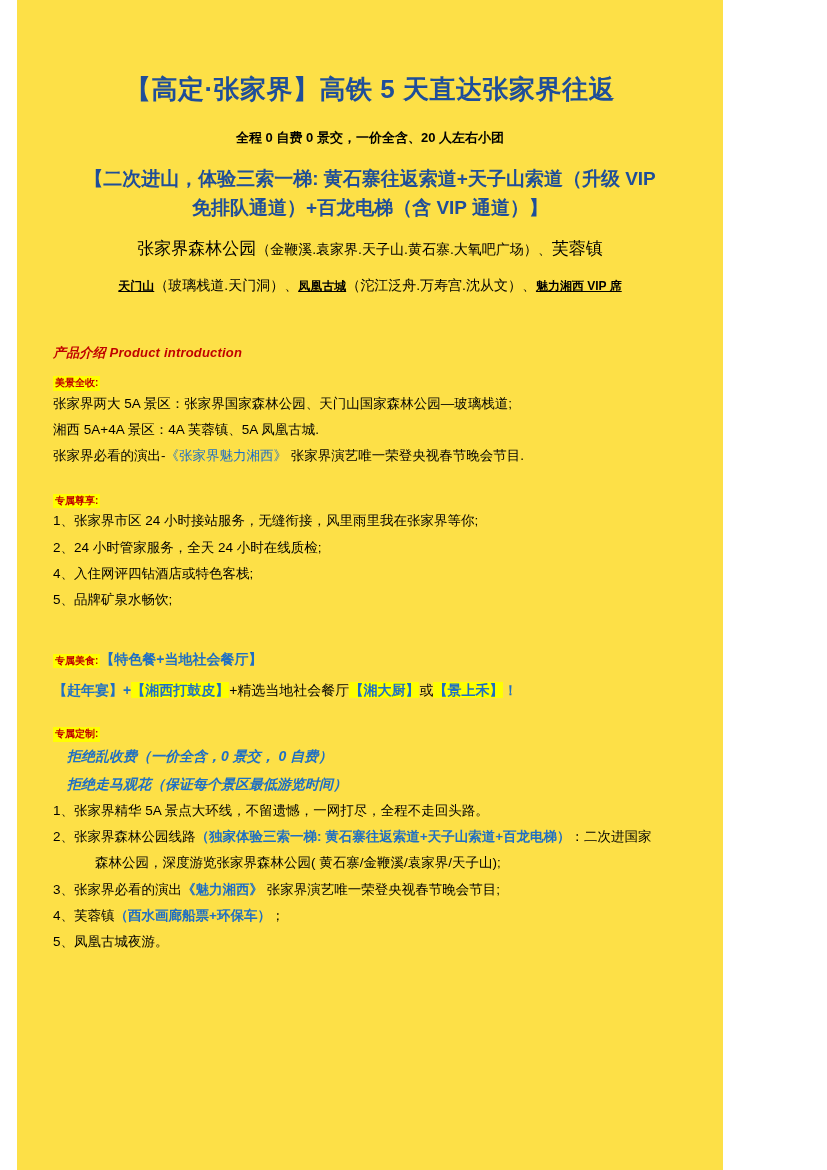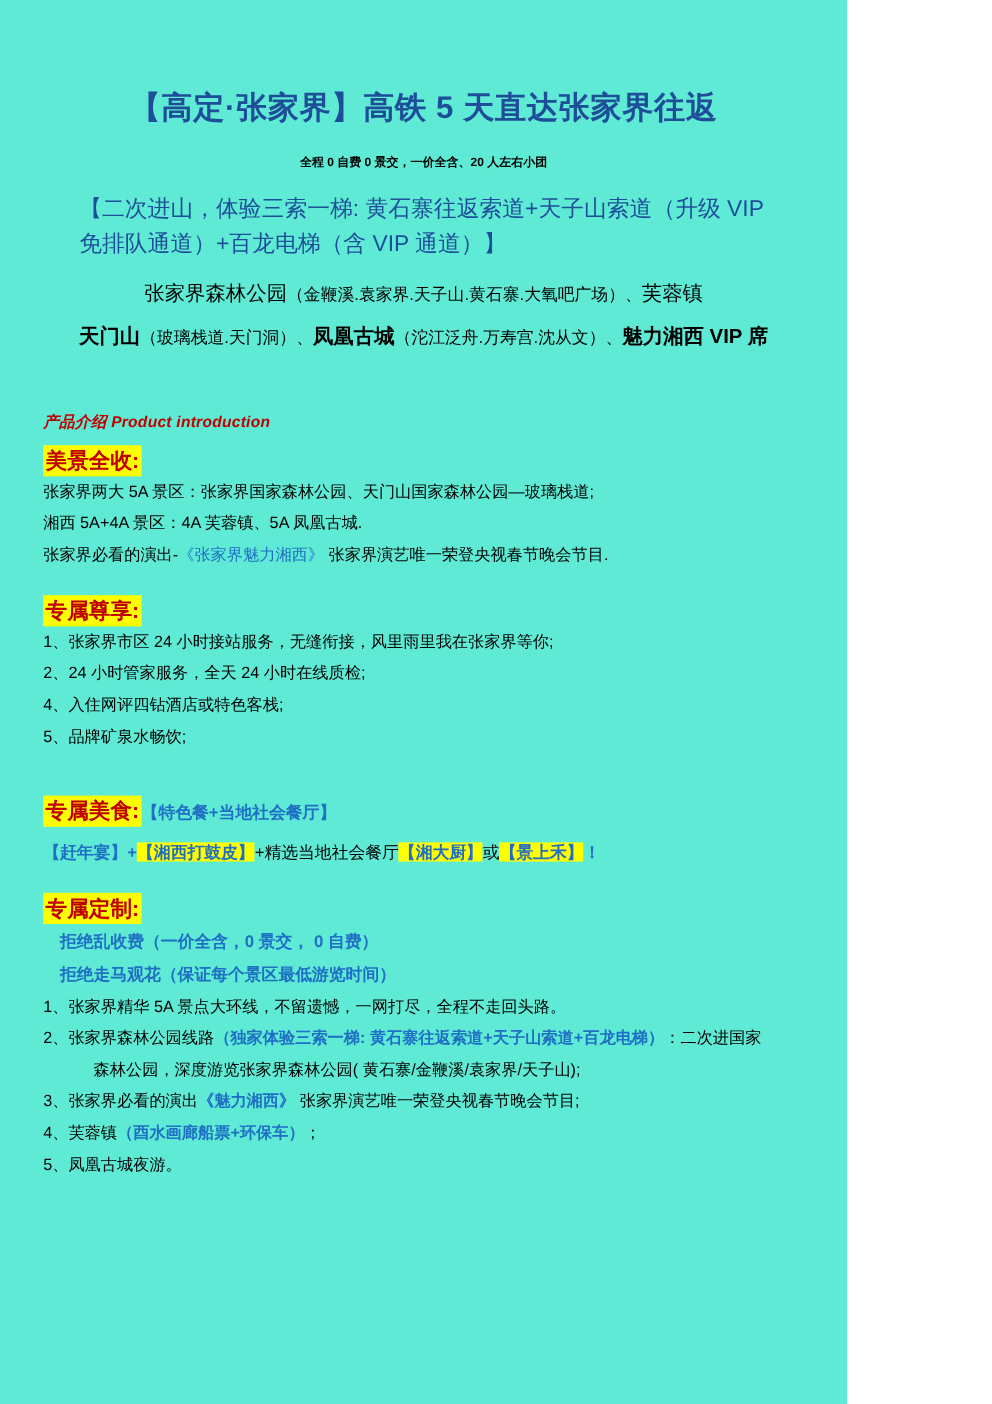--- a/index.html
+++ b/index.html
@@ -12,45 +12,46 @@
     min-height: 1170px;
     font-family: "Liberation Sans", sans-serif;
     color: #000000;
     -webkit-font-smoothing: antialiased;
   }
   .page {
     width: 706px;
     min-height: 1170px;
     box-sizing: border-box;
     padding: 60px 36px 40px 36px;
-    background: #5eead4;
+    background: #fde047;
     position: relative;
+    margin-left: 17px;
   }
   
   .title-main {
     text-align: center;
     font-size: 26px;
     font-weight: bold;
     color: #1f4e99;
     letter-spacing: 0.5px;
     line-height: 1.35;
     margin: 12px 0 0 0;
   }
   .title-sub {
     text-align: center;
-    font-size: 10px;
+    font-size: 13px;
     font-weight: bold;
     color: #000000;
     margin-top: 22px;
     line-height: 1.4;
   }
   .title-blue {
-    text-align: left;
+    text-align: center;
     font-size: 19px;
-    font-weight: normal;
+    font-weight: bold;
     color: #1f4e99;
     margin-top: 18px;
     line-height: 1.5;
     padding: 0 30px;
   }
   .line-spots {
     text-align: center;
     font-size: 15px;
     color: #000000;
     margin-top: 14px;
@@ -66,39 +67,40 @@
   }
   .line-spots2 {
     text-align: center;
     font-size: 15px;
     color: #000000;
     margin-top: 10px;
     line-height: 1.55;
   }
   .line-spots2 .b {
     font-weight: bold;
-    font-size: 17px;
+    font-size: 12px;
+    text-decoration: underline;
   }
   .line-spots2 .paren {
     font-weight: normal;
     font-size: 14px;
   }
   .sec-intro-title {
     margin-top: 48px;
     font-size: 13px;
     font-weight: bold;
     color: #c00000;
     font-style: italic;
     letter-spacing: 0.2px;
   }
   .hl {
     display: inline-block;
     background: #ffff00;
     font-weight: bold;
-    font-size: 18px;
+    font-size: 10px;
     color: #c00000;
     padding: 0 2px;
     line-height: 1.45;
   }
   .hl-row {
     margin-top: 10px;
   }
   .txt {
     font-size: 13.5px;
     line-height: 1.95;
@@ -136,20 +138,21 @@
   .list-item .sub {
     display: block;
     padding-left: 42px;
   }
   .custom-blue {
     color: #1f6fc4;
     font-weight: bold;
     font-size: 14px;
     line-height: 2.0;
     padding-left: 14px;
+    font-style: italic;
   }
 </style>
 </head>
 <body>
 
 <div class="page">
 
   <div class="title-main">【高定·张家界】高铁 5 天直达张家界往返</div>
 
   <div class="title-sub">全程 0 自费 0 景交，一价全含、20 人左右小团</div>

